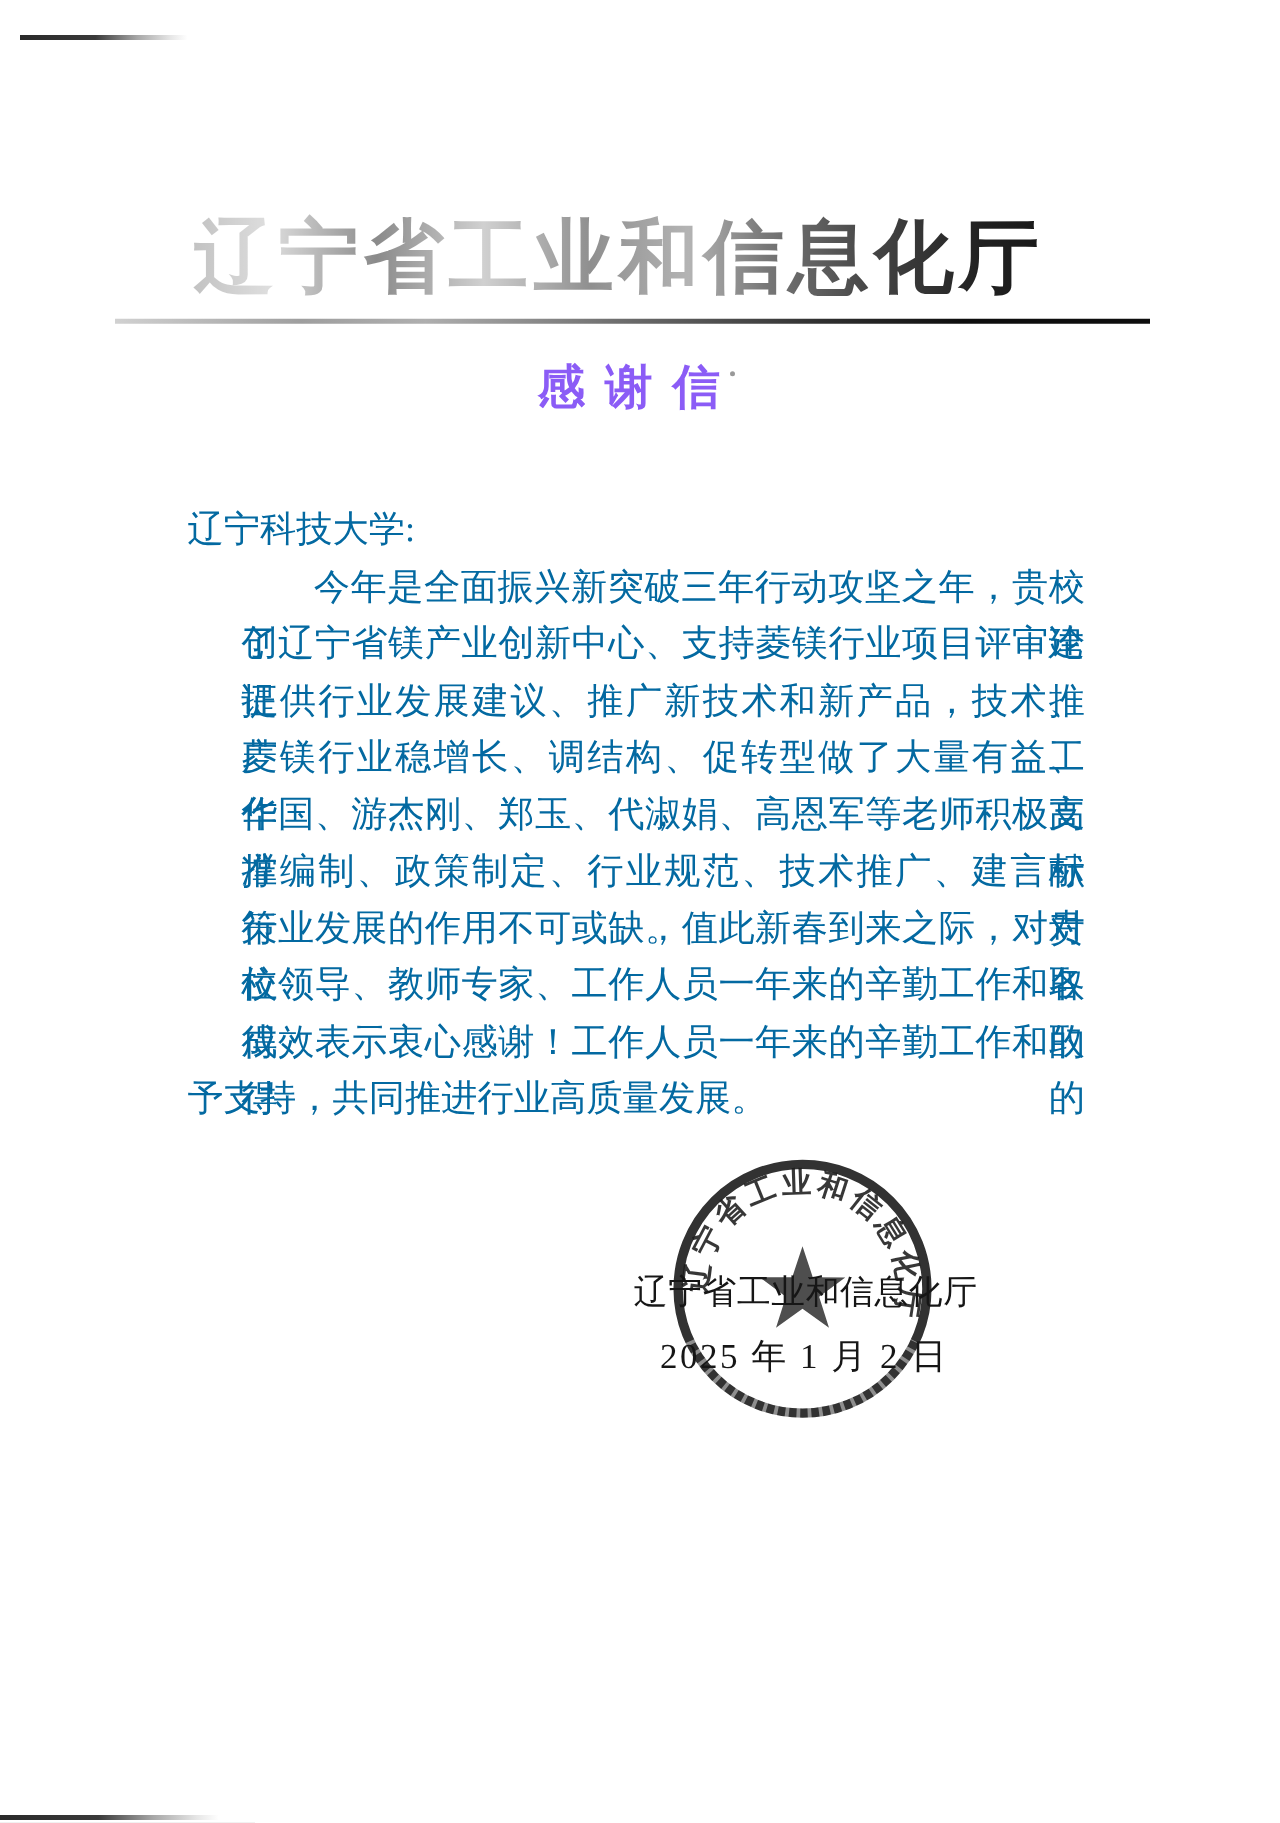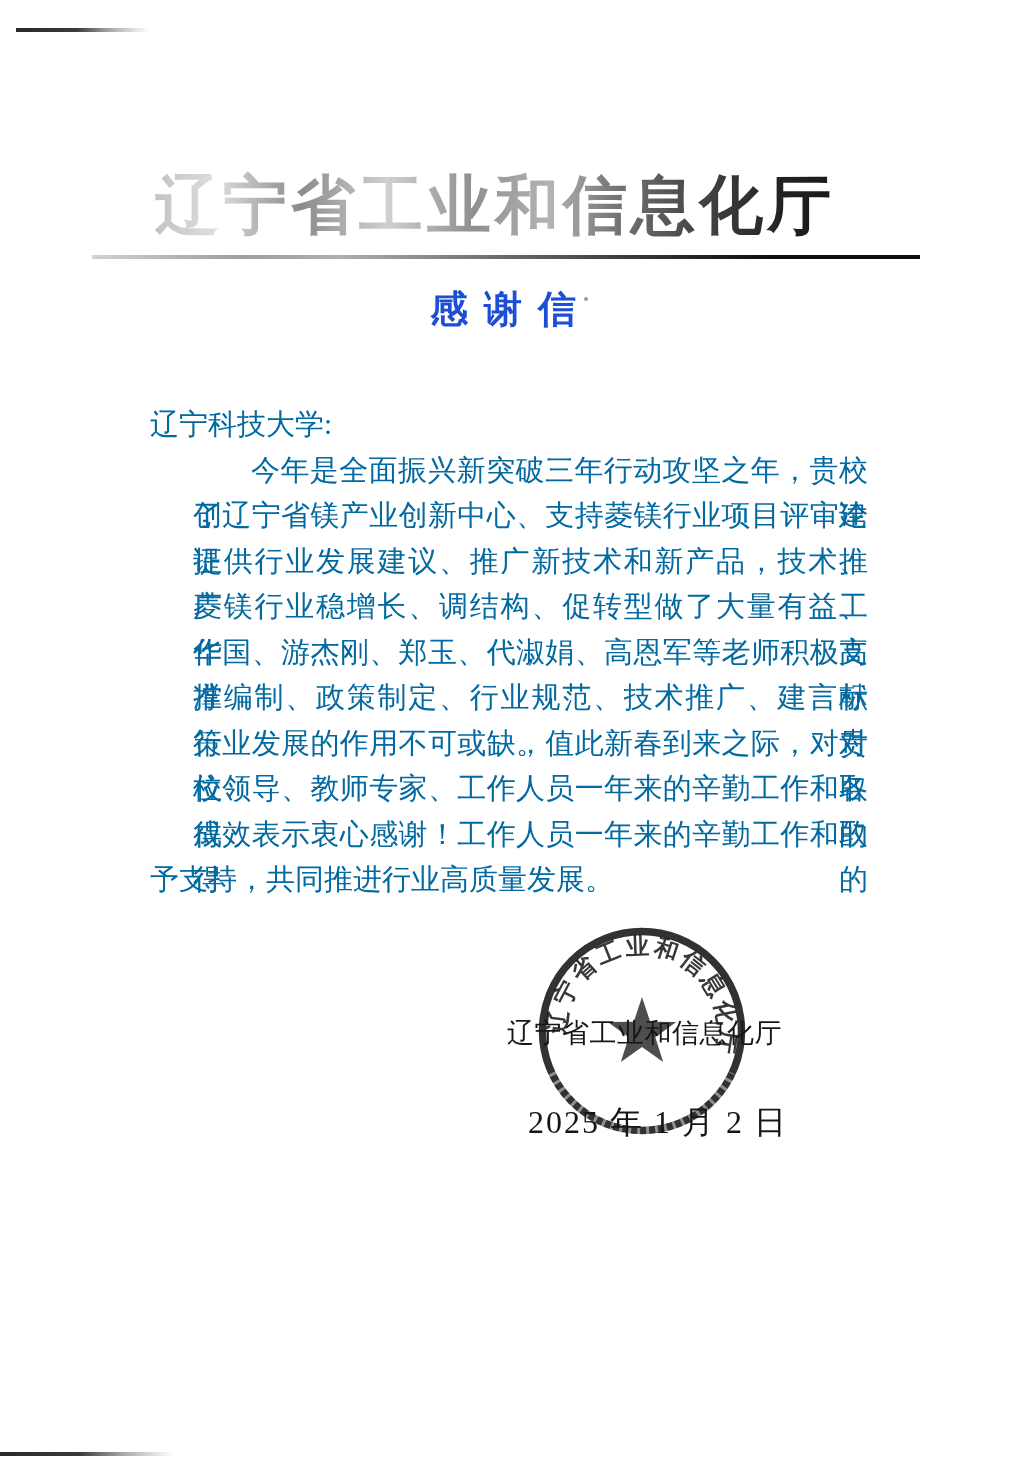--- a/index.html
+++ b/index.html
@@ -79,21 +79,21 @@
 
   
   .title {
     position: absolute;
     left: 430px;
     top: 284px;
     margin: 0;
     font-size: 38px;
     font-weight: 700;
     letter-spacing: 16px;
-    color: #1d4ed8;
+    color: #8b5cf6;
     white-space: nowrap;
   }
   .title-dot {
     position: absolute;
     left: 584px;
     top: 297px;
     width: 4px;
     height: 4px;
     background: rgba(70,70,70,0.55);
     border-radius: 50%;
@@ -128,22 +128,22 @@
     top: 1015px;
     font-size: 27px;
     letter-spacing: 0.5px;
     color: #161616;
     white-space: nowrap;
     z-index: 3;
   }
   .date {
     position: absolute;
     left: 528px;
-    top: 1101px;
-    font-size: 32px;
+    top: 1066px;
+    font-size: 28px;
     letter-spacing: 2px;
     color: #161616;
     white-space: nowrap;
     z-index: 3;
   }
 
   
   .stamp {
     position: absolute;
     left: 531px;

